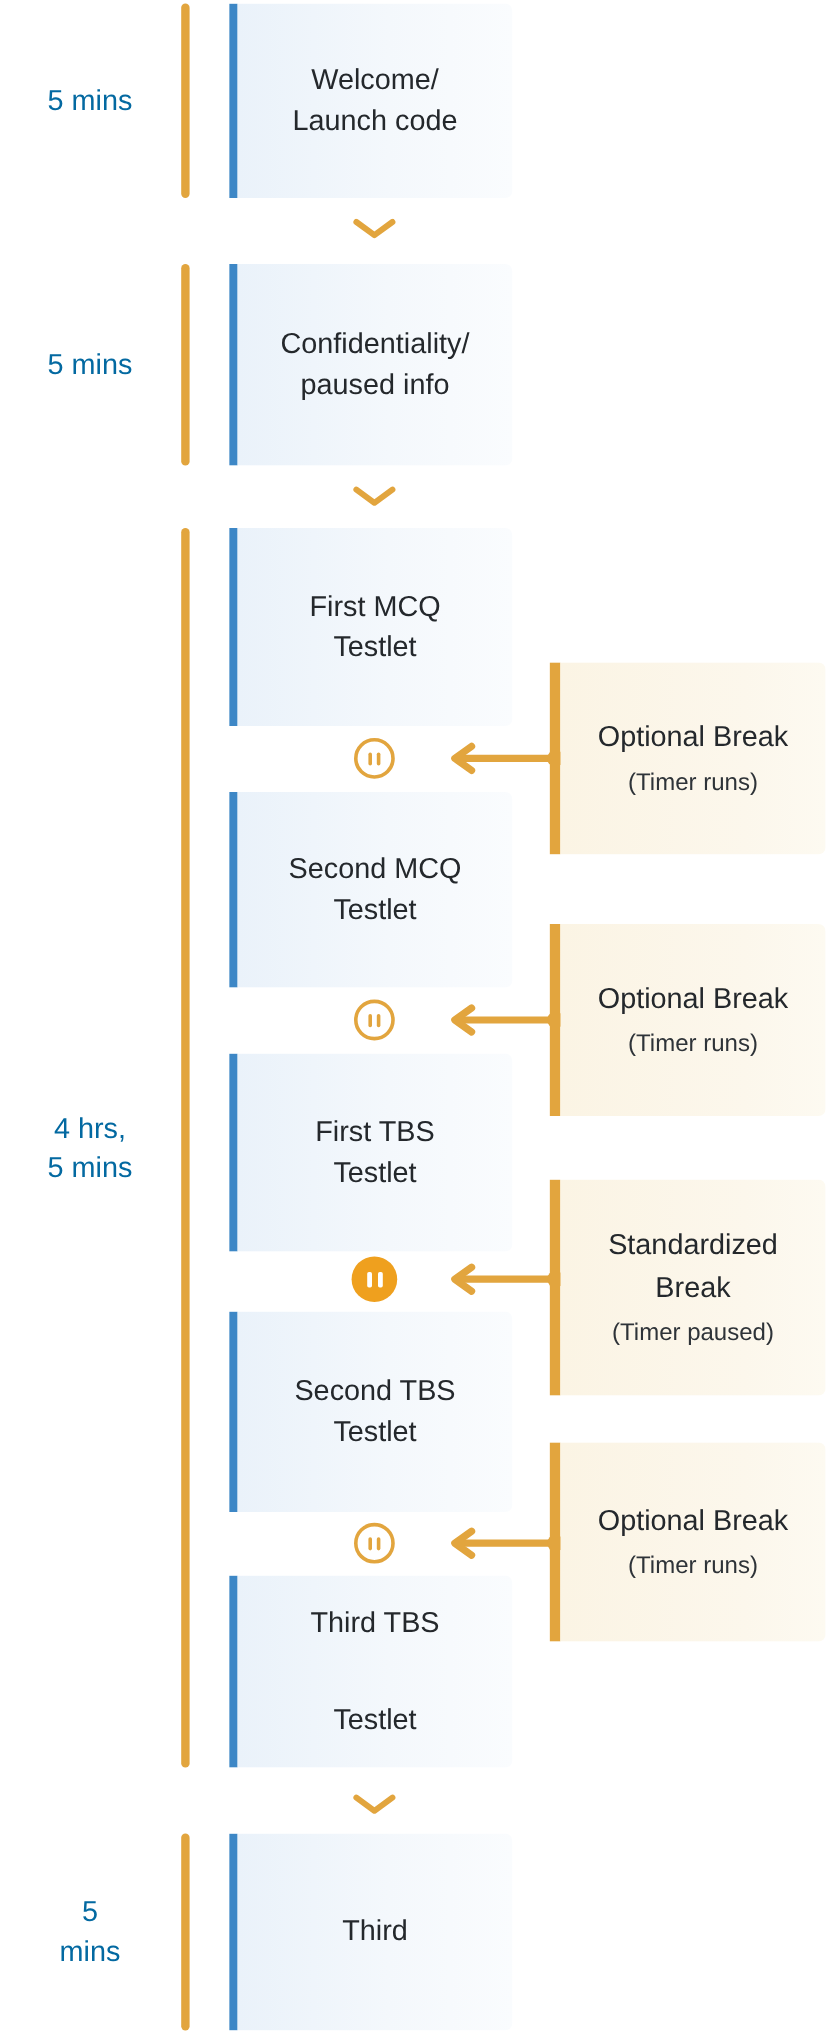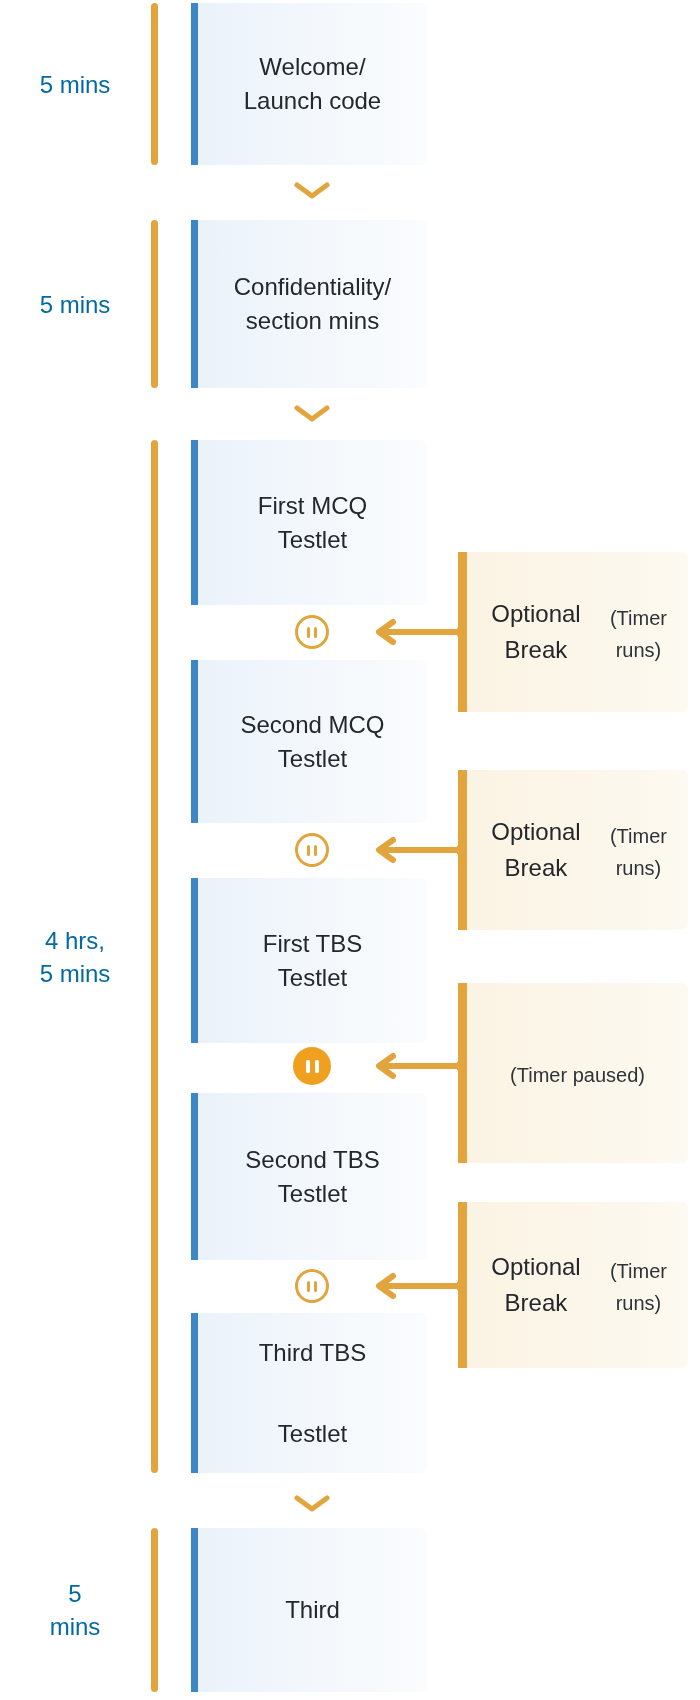--- a/index.html
+++ b/index.html
@@ -42,21 +42,21 @@
     background:var(--orange-strong);
     display:flex;align-items:center;justify-content:center;gap:5px;
   }
   .pause-filled .bar{width:4px;height:13px;background:#fff;border-radius:1.5px;}
   .arrow{position:absolute;left:367px;width:110px;height:28px;}
   .break-box{
     position:absolute;left:458px;width:230px;box-sizing:border-box;
     border-left:9px solid var(--orange);
     background:linear-gradient(90deg,#FBF4E4 0%,#FCF7EC 70%,#FDFAF1 100%);
     border-radius:0 6px 6px 0;
-    display:flex;flex-direction:row;align-items:center;justify-content:center;
+    display:flex;flex-direction:column;align-items:center;justify-content:center;
     text-align:center;padding:0 8px;
   }
   .break-title{font-size:24px;line-height:36px;color:var(--ink);}
   .break-sub{font-size:20px;line-height:32px;margin-top:3px;color:var(--ink-soft);}
 </style>
 </head>
 <body>
 
 <div class="canvas">
 
@@ -79,21 +79,21 @@
   <div class="section-bar" style="top:220px;height:168px;"></div>
   <div class="section-bar" style="top:440px;height:1033px;"></div>
   <div class="section-bar" style="top:1528px;height:164px;"></div>
 
   <div class="step-box" style="top:3px;height:162px;">
     <span>Welcome/</span>
     <span>Launch code</span>
   </div>
   <div class="step-box" style="top:220px;height:168px;">
     <span>Confidentiality/</span>
-    <span>section mins</span>
+    <span>paused info</span>
   </div>
   <div class="step-box" style="top:440px;height:165px;">
     <span>First MCQ</span>
     <span>Testlet</span>
   </div>
   <div class="step-box" style="top:660px;height:163px;">
     <span>Second MCQ</span>
     <span>Testlet</span>
   </div>
   <div class="step-box" style="top:878px;height:165px;">
@@ -162,20 +162,21 @@
 
   <div class="break-box" style="top:552px;height:160px;">
     <span class="break-title">Optional Break</span>
     <span class="break-sub">(Timer runs)</span>
   </div>
   <div class="break-box" style="top:770px;height:160px;">
     <span class="break-title">Optional Break</span>
     <span class="break-sub">(Timer runs)</span>
   </div>
   <div class="break-box" style="top:983px;height:180px;">
+    <span class="break-title">Standardized Break</span>
     <span class="break-sub">(Timer paused)</span>
   </div>
   <div class="break-box" style="top:1202px;height:166px;">
     <span class="break-title">Optional Break</span>
     <span class="break-sub">(Timer runs)</span>
   </div>
 
 </div>
 
 </body></html>

